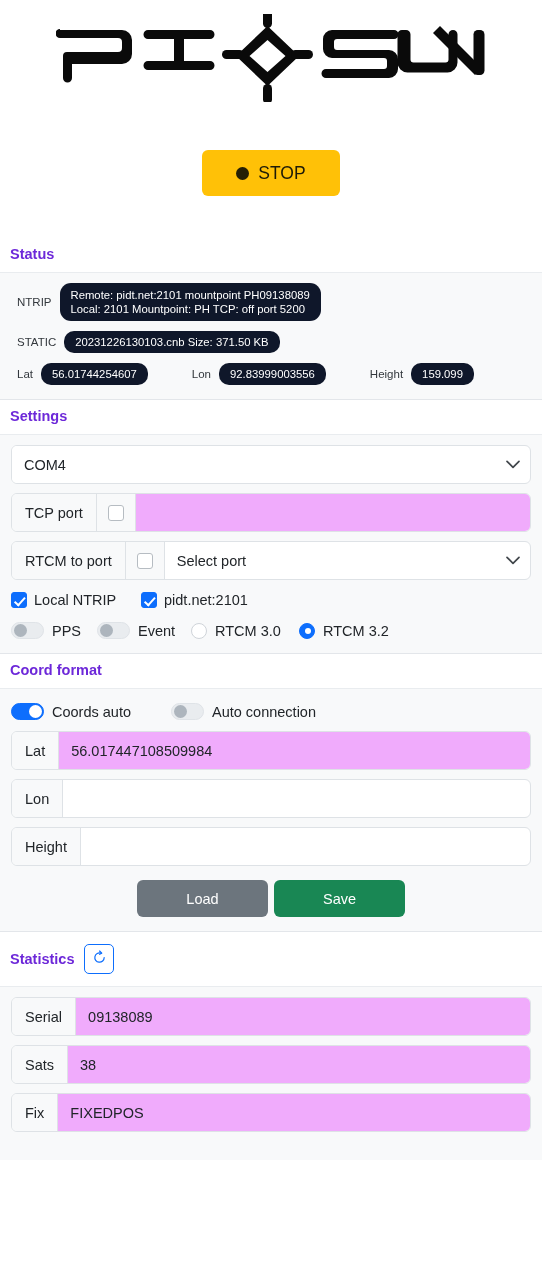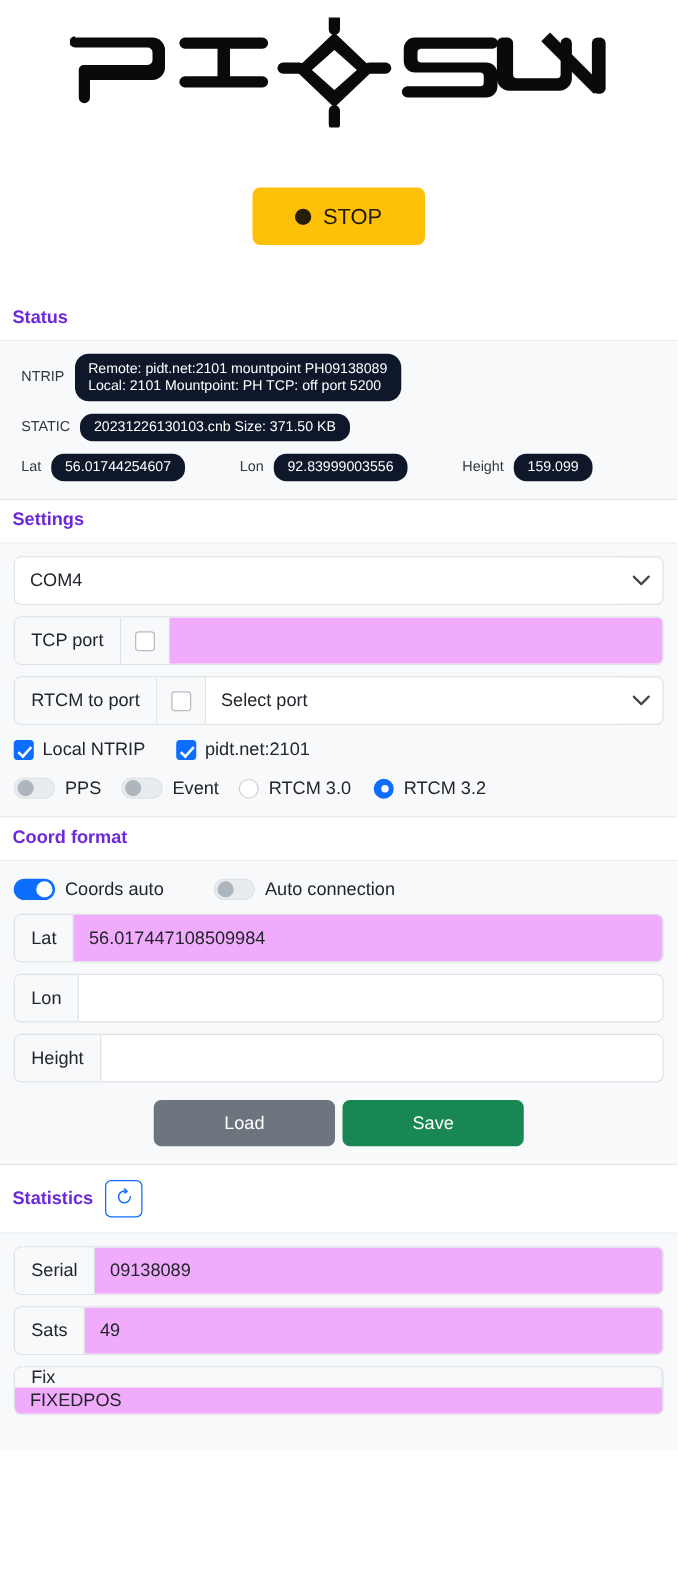--- a/index.html
+++ b/index.html
@@ -105,21 +105,21 @@
     width: 100%;
     height: 39px;
     border: 1px solid #dee2e6;
     border-radius: 6px;
     background: #fff;
     display: flex;
     align-items: stretch;
     margin-bottom: 9px;
     overflow: hidden;
   }
-  .ctl:last-child { margin-bottom: 16px; flex-direction: column; }
+  .ctl:last-child { margin-bottom: 16px; }
   .ctl-text {
     flex: 1;
     display: flex;
     align-items: center;
     padding: 0 12px;
     font-size: 14.5px;
     color: #212529;
     background: #fff;
   }
   .chev {
@@ -260,21 +260,21 @@
     display: flex;
     justify-content: center;
     gap: 6px;
     margin-top: 14px;
     margin-bottom: 2px;
   }
   .btn {
     border: none;
     border-radius: 6px;
     height: 37px;
-    width: 145px;
+    width: 131px;
     font-size: 14.5px;
     color: #fff;
     cursor: pointer;
     font-family: "Liberation Sans", sans-serif;
   }
   .btn.grey { background: #6c757d; }
   .btn.green { background: #198754; }
 
   
   .refresh-btn {
@@ -481,21 +481,21 @@
 </div>
 <div class="sec-body" style="border-bottom:none">
 
   <div class="ctl">
     <span class="addon">Serial</span>
     <span class="field">09138089</span>
   </div>
 
   <div class="ctl">
     <span class="addon">Sats</span>
-    <span class="field">49</span>
+    <span class="field">38</span>
   </div>
 
   <div class="ctl">
     <span class="addon">Fix</span>
     <span class="field">FIXEDPOS</span>
   </div>
 
 </div>
 
 </body></html>

